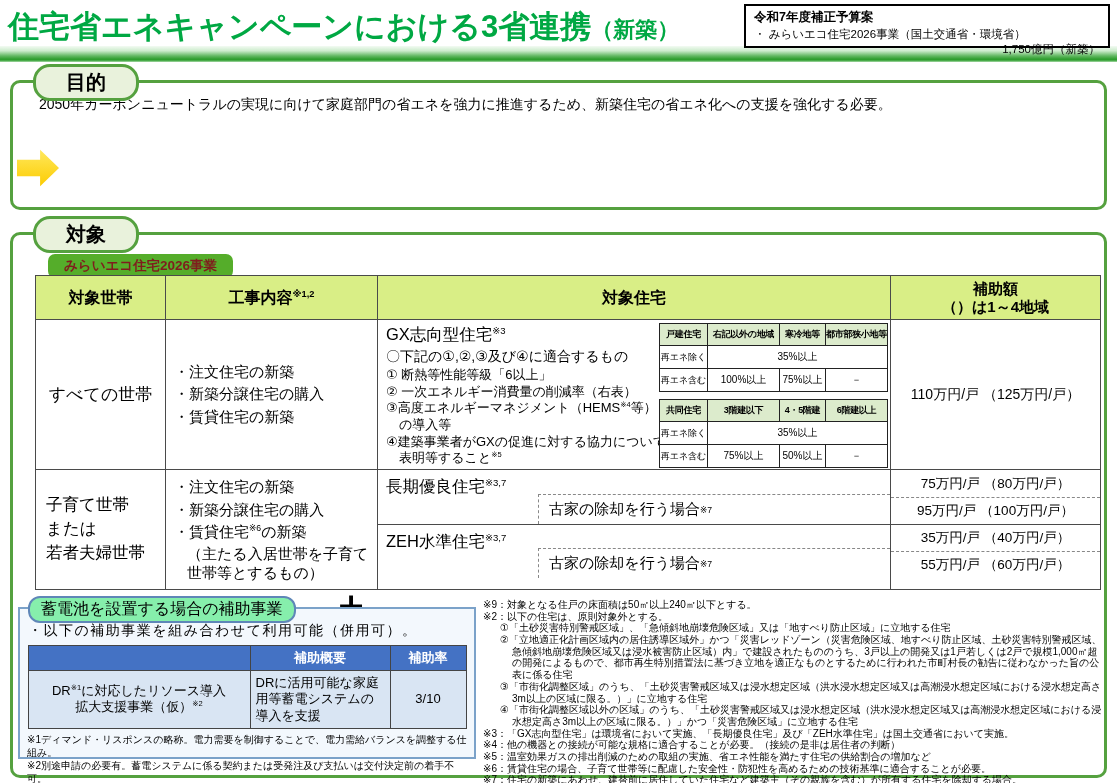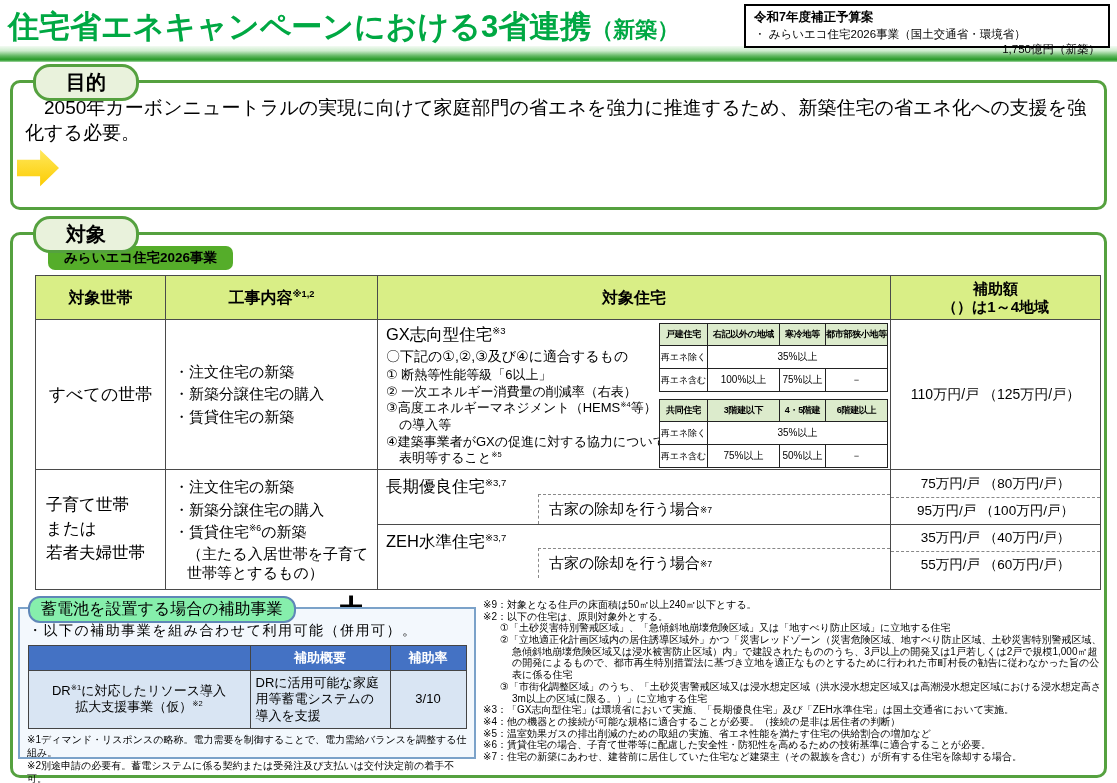--- a/index.html
+++ b/index.html
@@ -18,28 +18,28 @@
   .budget-amount { font-size:11.5px; text-align:right; }
 
   
   .sec { position:absolute; border:3px solid #55a13f; border-radius:10px; background:#fff; }
   .sec-purpose { left:10px; top:80px; width:1097px; height:130px; }
   .sec-target  { left:10px; top:232px; width:1097px; height:546px; }
   .sec-label { position:absolute; top:-19px; left:20px; background:#e9f2dc; border:3px solid #55a13f; border-radius:17px;
     padding:2px 30px; font-size:20px; font-weight:bold; color:#000; z-index:4; }
 
   
-  .purpose-p1 { position:absolute; left:12px; top:12px; width:1072px; font-size:19px; line-height:1.32; }
+  .purpose-p1 { position:absolute; left:12px; top:12px; width:1072px; font-size:14px; line-height:1.32; }
   .purpose-arrow { position:absolute; left:4px; top:66px; width:42px; height:38px;
     background:linear-gradient(180deg,#ffe95e,#fccb00); filter:drop-shadow(1px 1px 0 #d89f00);
     clip-path:polygon(0 28%,55% 28%,55% 2%,100% 50%,55% 98%,55% 72%,0 72%); }
   .purpose-p2 { position:absolute; left:52px; top:62px; width:1034px; font-size:19px; line-height:1.32; }
 
   
-  .program-badge { position:absolute; left:35px; top:11px; background:#55ad2a; color:#000000; font-weight:bold;
+  .program-badge { position:absolute; left:35px; top:19px; background:#55ad2a; color:#7f1d1d; font-weight:bold;
     font-size:13.5px; padding:3px 16px; border-radius:7px; }
   table.main-table { position:absolute; left:22px; top:40px; border-collapse:collapse; table-layout:fixed; background:#fff; }
   .main-table th, .main-table td { border:1px solid #4a4a4a; }
   .main-table thead th { background:#d9ee86; font-size:16px; font-weight:bold; height:44px; text-align:center; line-height:1.2; }
   .main-table thead .amount-head { font-size:15px; }
   .cell-household  { text-align:center; font-size:17px; }
   .cell-household2 { font-size:16.5px; padding-left:10px; white-space:pre-line; line-height:1.45; vertical-align:middle; }
   .cell-works { font-size:15px; padding:6px 8px; line-height:1.5; vertical-align:middle; }
   .cell-works .cont { padding-left:13px; line-height:1.3; }
   .cell-housing { position:relative; padding:0; vertical-align:top; }
@@ -262,20 +262,21 @@
         <div>※2別途申請の必要有。蓄電システムに係る契約または受発注及び支払いは交付決定前の着手不可。</div>
       </div>
     </div>
 
     <div class="foot-notes">
       <div class="fn">※9：対象となる住戸の床面積は50㎡以上240㎡以下とする。</div>
       <div class="fn">※2：以下の住宅は、原則対象外とする。</div>
       <div class="fn sub">①「土砂災害特別警戒区域」、「急傾斜地崩壊危険区域」又は「地すべり防止区域」に立地する住宅</div>
       <div class="fn sub">②「立地適正化計画区域内の居住誘導区域外」かつ「災害レッドゾーン（災害危険区域、地すべり防止区域、土砂災害特別警戒区域、急傾斜地崩壊危険区域又は浸水被害防止区域）内」で建設されたもののうち、3戸以上の開発又は1戸若しくは2戸で規模1,000㎡超の開発によるもので、都市再生特別措置法に基づき立地を適正なものとするために行われた市町村長の勧告に従わなかった旨の公表に係る住宅</div>
       <div class="fn sub">③「市街化調整区域」のうち、「土砂災害警戒区域又は浸水想定区域（洪水浸水想定区域又は高潮浸水想定区域における浸水想定高さ3m以上の区域に限る。）」に立地する住宅</div>
+      <div class="fn sub">④「市街化調整区域以外の区域」のうち、「土砂災害警戒区域又は浸水想定区域（洪水浸水想定区域又は高潮浸水想定区域における浸水想定高さ3m以上の区域に限る。）」かつ「災害危険区域」に立地する住宅</div>
       <div class="fn">※3：「GX志向型住宅」は環境省において実施、「長期優良住宅」及び「ZEH水準住宅」は国土交通省において実施。</div>
       <div class="fn">※4：他の機器との接続が可能な規格に適合することが必要。（接続の是非は居住者の判断）</div>
       <div class="fn">※5：温室効果ガスの排出削減のための取組の実施、省エネ性能を満たす住宅の供給割合の増加など</div>
       <div class="fn">※6：賃貸住宅の場合、子育て世帯等に配慮した安全性・防犯性を高めるための技術基準に適合することが必要。</div>
       <div class="fn">※7：住宅の新築にあわせ、建替前に居住していた住宅など建築主（その親族を含む）が所有する住宅を除却する場合。</div>
     </div>
   </div>
 
 </div>
 

